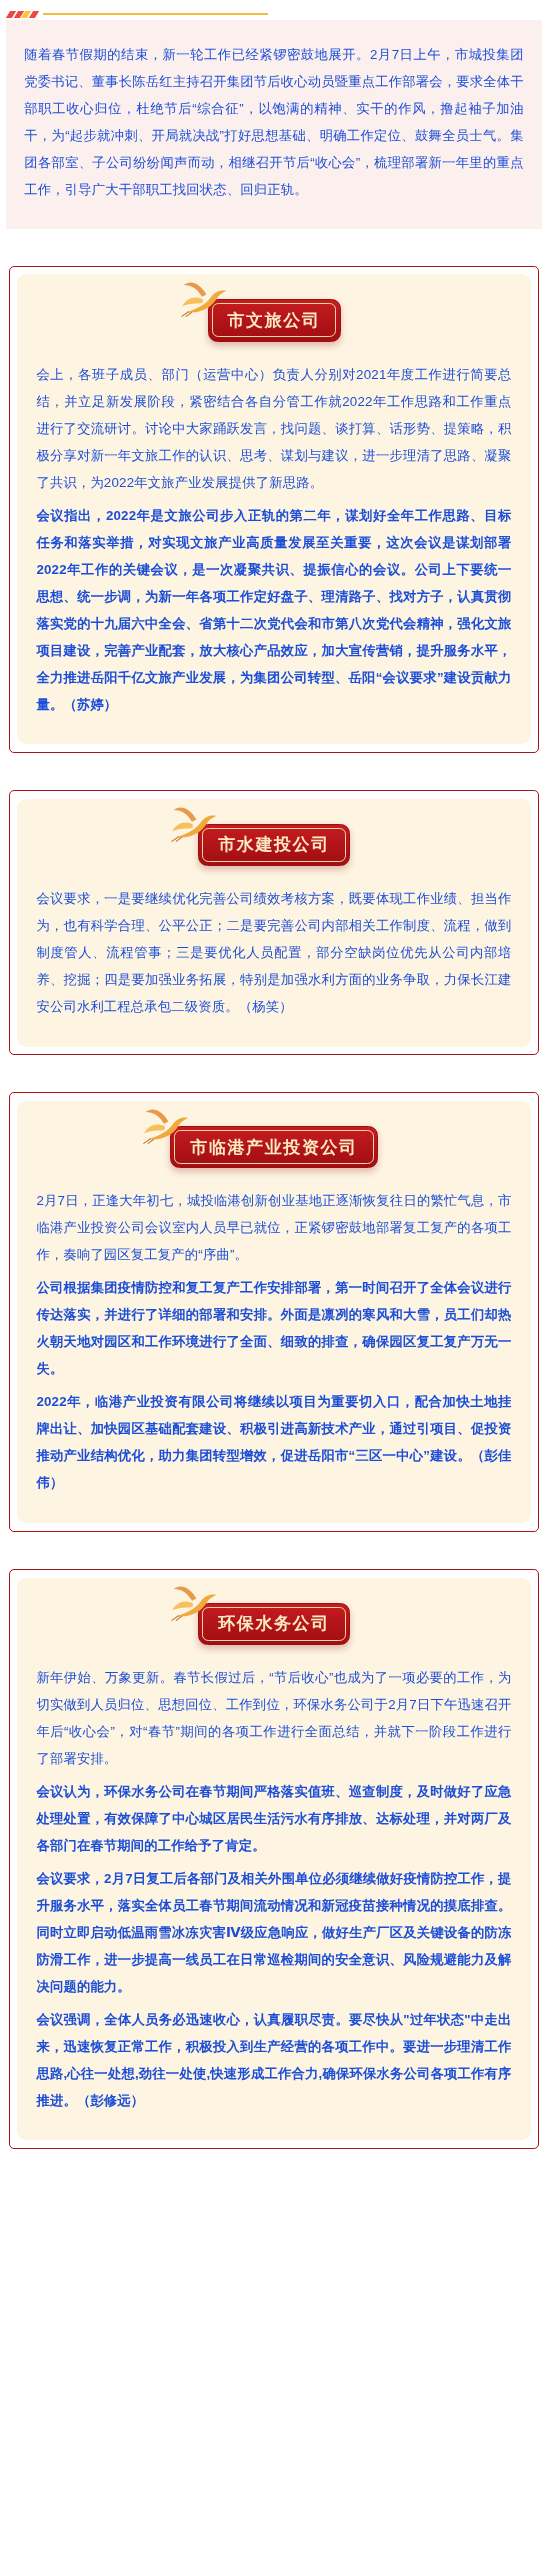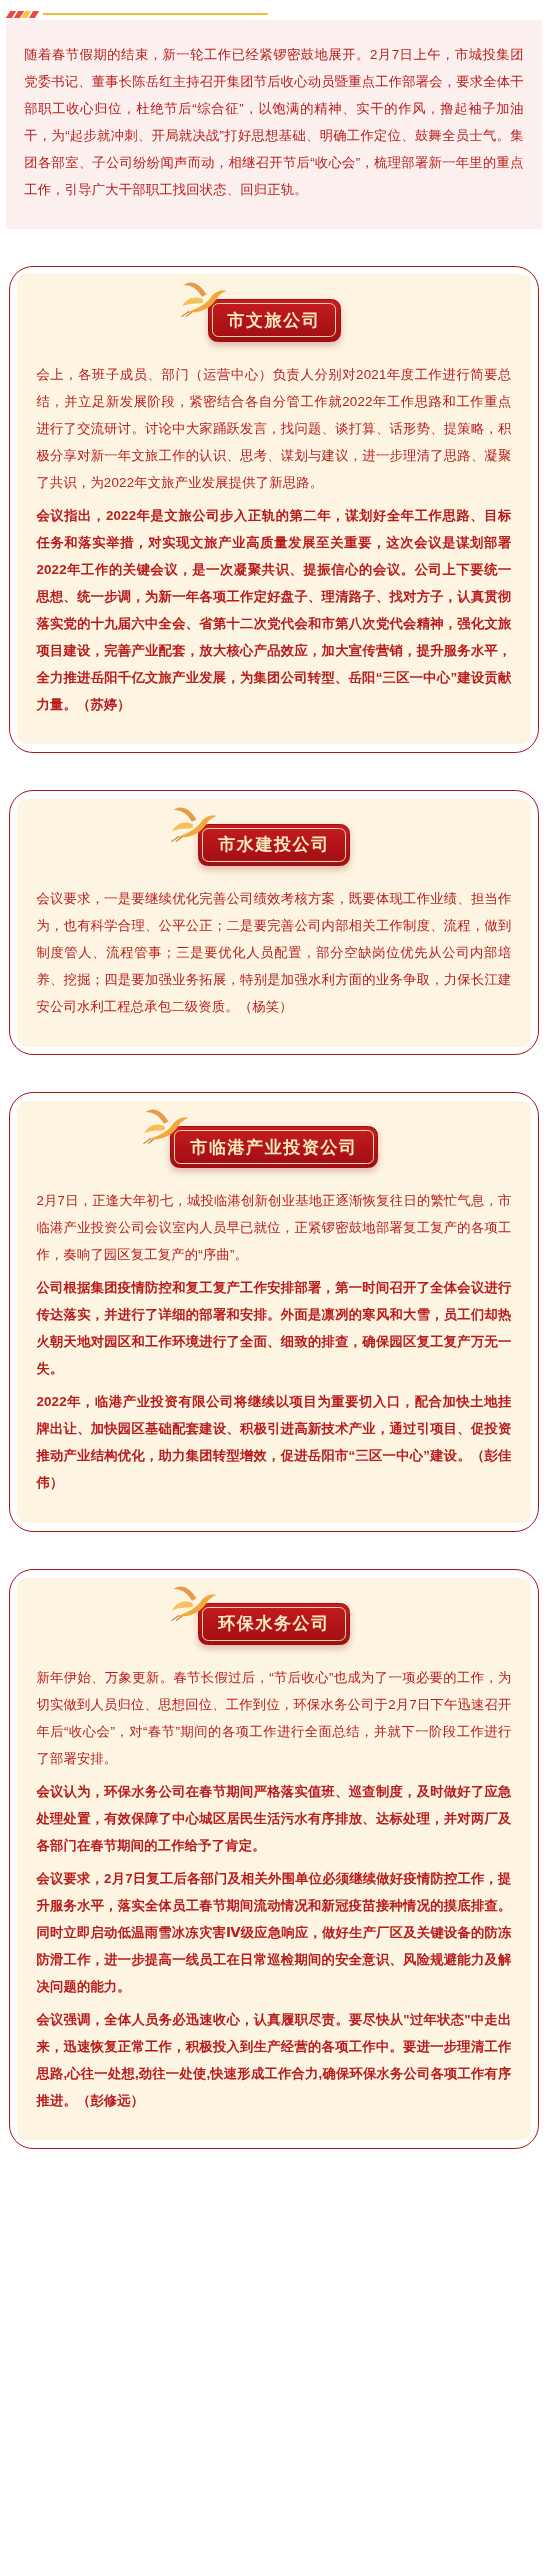--- a/index.html
+++ b/index.html
@@ -33,31 +33,31 @@
   
   .intro{
     margin:0 6.3px;
     background:#fcf0ee;
     padding:21px 18px 26px 18px;
   }
   .intro p, .card p{
     margin:0;
     font-size:13.3px;
     line-height:27px;
-    color:#b91c1c;
+    color:#1d4ed8;
     text-align:justify;
     letter-spacing:0.2px;
   }
   .card p + p{margin-top:6px;font-weight:bold;}
 
   
   .card{
     margin:37px 8.6px 0 8.6px;
     border:1.6px solid #a8151b;
-    border-radius:24px;
+    border-radius:5px;
     background:#ffffff;
     padding:7.8px;
   }
   .card-inner{
     background:#fdf4e1;
     border-radius:9.4px;
     padding:25px 19px 26.6px 19px;
   }
   .badge-row{text-align:center;margin-bottom:19px;}
   .badge-wrap{position:relative;display:inline-block;}
@@ -115,21 +115,21 @@
           <svg class="bird" viewBox="0 0 64 52">
             <path d="M36 22 C 28 7, 14 1, 5 9 C 16 9, 24 15, 30 25 Z" fill="#e89a4a"></path>
             <path d="M31 28 C 19 23, 9 27, 3 38 C 13 33, 23 35, 31 33 Z" fill="#f6c05c"></path>
             <path d="M9 46 C 23 42, 35 35, 41 27 C 47 18, 55 15, 63 17 C 57 20, 53 22, 49 29 C 42 40, 28 48, 9 46 Z" fill="#f2a93c"></path>
             <path d="M12 45 L 2 52 M16 46 L 8 52" stroke="#c77b2e" stroke-width="1.5" fill="none"></path>
           </svg>
           <span class="badge">市文旅公司</span>
         </span>
       </div>
       <p>会上，各班子成员、部门（运营中心）负责人分别对2021年度工作进行简要总结，并立足新发展阶段，紧密结合各自分管工作就2022年工作思路和工作重点进行了交流研讨。讨论中大家踊跃发言，找问题、谈打算、话形势、提策略，积极分享对新一年文旅工作的认识、思考、谋划与建议，进一步理清了思路、凝聚了共识，为2022年文旅产业发展提供了新思路。</p>
-      <p>会议指出，2022年是文旅公司步入正轨的第二年，谋划好全年工作思路、目标任务和落实举措，对实现文旅产业高质量发展至关重要，这次会议是谋划部署2022年工作的关键会议，是一次凝聚共识、提振信心的会议。公司上下要统一思想、统一步调，为新一年各项工作定好盘子、理清路子、找对方子，认真贯彻落实党的十九届六中全会、省第十二次党代会和市第八次党代会精神，强化文旅项目建设，完善产业配套，放大核心产品效应，加大宣传营销，提升服务水平，全力推进岳阳千亿文旅产业发展，为集团公司转型、岳阳“三区一中心”建设贡献力量。（苏婷）</p>
+      <p>会议指出，2022年是文旅公司步入正轨的第二年，谋划好全年工作思路、目标任务和落实举措，对实现文旅产业高质量发展至关重要，这次会议是谋划部署2022年工作的关键会议，是一次凝聚共识、提振信心的会议。公司上下要统一思想、统一步调，为新一年各项工作定好盘子、理清路子、找对方子，认真贯彻落实党的十九届六中全会、省第十二次党代会和市第八次党代会精神，强化文旅项目建设，完善产业配套，放大核心产品效应，加大宣传营销，提升服务水平，全力推进岳阳千亿文旅产业发展，为集团公司转型、岳阳“会议要求”建设贡献力量。（苏婷）</p>
     </div>
   </section>
 
   <section class="card">
     <div class="card-inner">
       <div class="badge-row">
         <span class="badge-wrap">
           <svg class="bird" viewBox="0 0 64 52">
             <path d="M36 22 C 28 7, 14 1, 5 9 C 16 9, 24 15, 30 25 Z" fill="#e89a4a"></path>
             <path d="M31 28 C 19 23, 9 27, 3 38 C 13 33, 23 35, 31 33 Z" fill="#f6c05c"></path>

